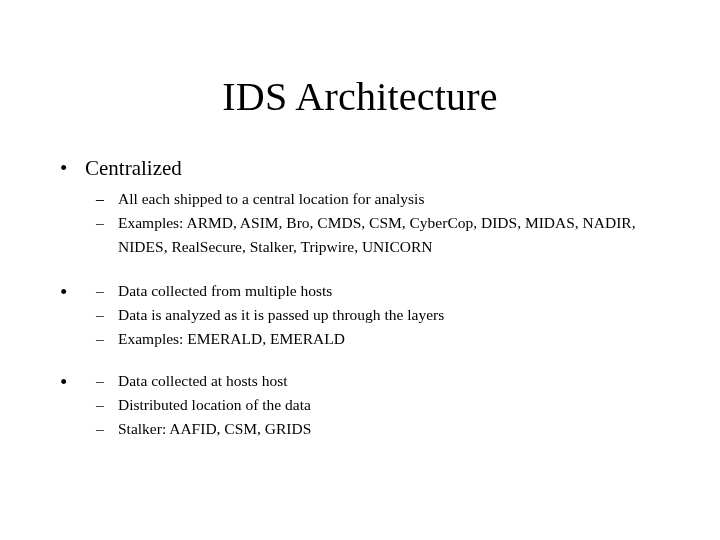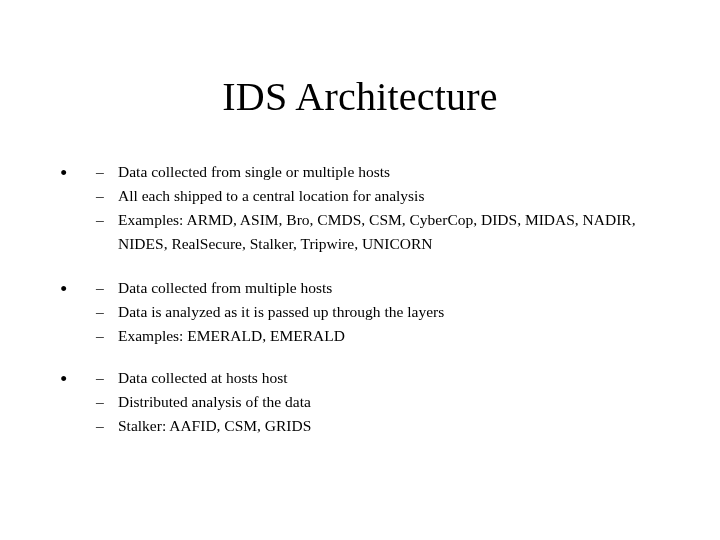--- a/index.html
+++ b/index.html
@@ -103,25 +103,25 @@
 
 <div class="slide">
 
   <h1 class="slide-title">IDS Architecture</h1>
 
   <div class="slide-body">
 
     <div class="l1-group">
       <div class="l1-item">
         <span class="l1-bullet">•</span>
+        <span>Centralized</span>
       </div>
       <div class="l2-list">
         <div class="l2-item">
           <span class="l2-dash">–</span>
-          <span>Data collected from single or multiple hosts</span>
         </div>
         <div class="l2-item">
           <span class="l2-dash">–</span>
           <span>All each shipped to a central location for analysis</span>
         </div>
         <div class="l2-item">
           <span class="l2-dash">–</span>
           <span>Examples: ARMD, ASIM, Bro, CMDS, CSM, CyberCop, DIDS, MIDAS, NADIR, NIDES, RealSecure, Stalker, Tripwire, UNICORN</span>
         </div>
       </div>
@@ -155,21 +155,21 @@
       <div class="l1-item">
         <span class="l1-bullet">•</span>
       </div>
       <div class="l2-list">
         <div class="l2-item">
           <span class="l2-dash">–</span>
           <span>Data collected at hosts host</span>
         </div>
         <div class="l2-item">
           <span class="l2-dash">–</span>
-          <span>Distributed analysis of the data</span>
+          <span>Distributed location of the data</span>
         </div>
         <div class="l2-item">
           <span class="l2-dash">–</span>
           <span>Stalker: AAFID, CSM, GRIDS</span>
         </div>
       </div>
     </div>
 
   </div>
 </div>

